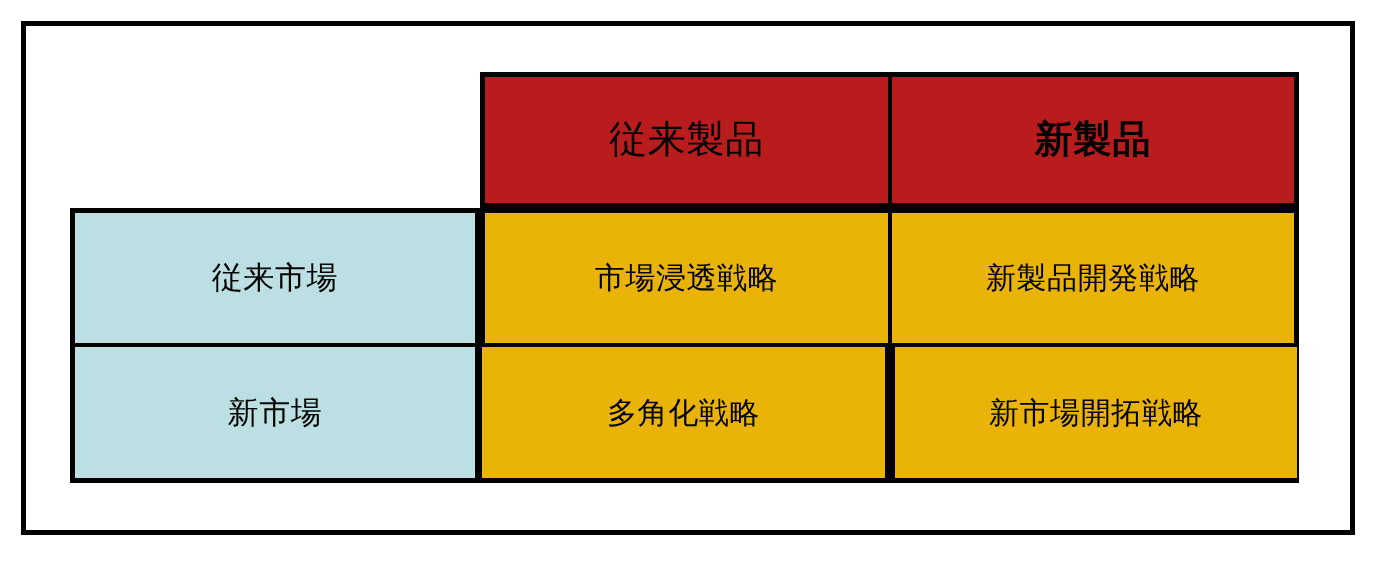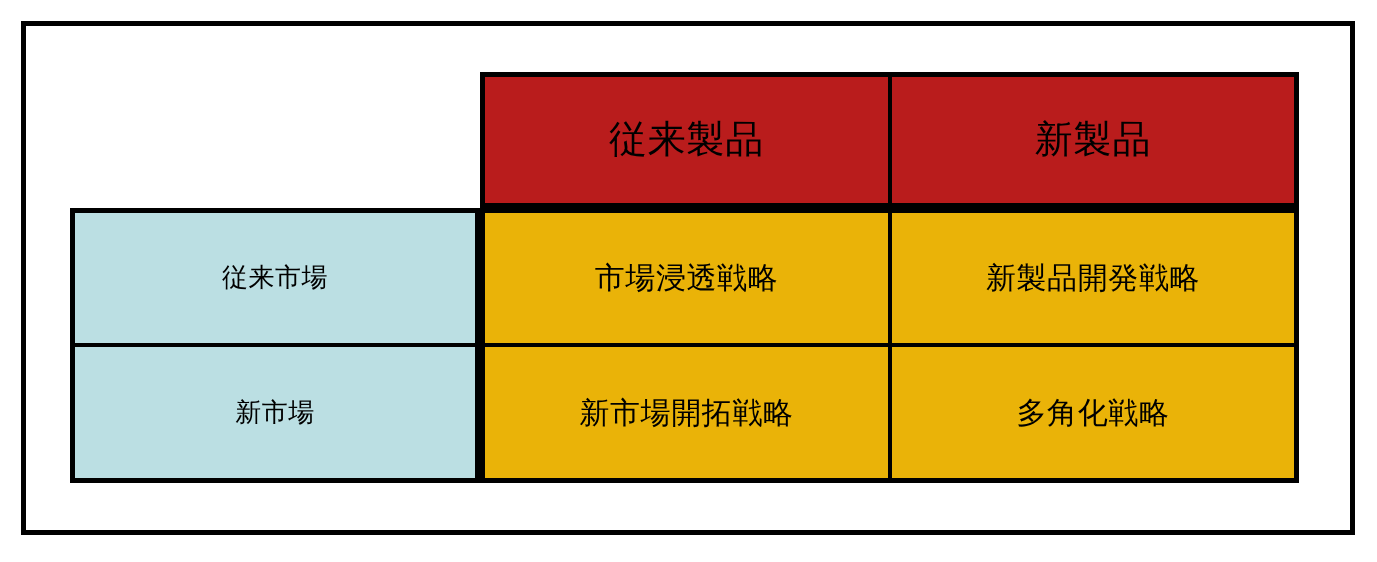--- a/index.html
+++ b/index.html
@@ -65,28 +65,29 @@
   .col-header {
     background: #b91c1c;
     border: 5px solid #000000;
     border-right-width: 2.5px;
     font-size: 38px;
     font-weight: 400;
   }
   .col-header.last {
     border-right-width: 5px;
     border-left-width: 2.5px;
+    font-weight: bold;
   }
 
   
   .row-header {
     background: #bbdfe3;
     border: 5px solid #000000;
     border-bottom-width: 2.5px;
-    font-size: 26px;
+    font-size: 31px;
     font-weight: 400;
   }
   .row-header.last {
     border-bottom-width: 5px;
     border-top-width: 2.5px;
   }
 
   
   .body-cell {
     background: #eab308;
@@ -115,19 +116,19 @@
       <div class="cell col-header last">新製品</div>
 
       <div class="cell row-header">従来市場</div>
 
       <div class="cell body-cell row-top col-mid-left">市場浸透戦略</div>
 
       <div class="cell body-cell row-top col-right">新製品開発戦略</div>
 
       <div class="cell row-header last">新市場</div>
 
+      <div class="cell body-cell row-bottom col-right">多角化戦略</div>
+
       <div class="cell body-cell row-bottom col-mid-left">新市場開拓戦略</div>
-
-      <div class="cell body-cell row-bottom col-right">多角化戦略</div>
 
     </div>
   </div>
 </div>
 
 </body></html>

